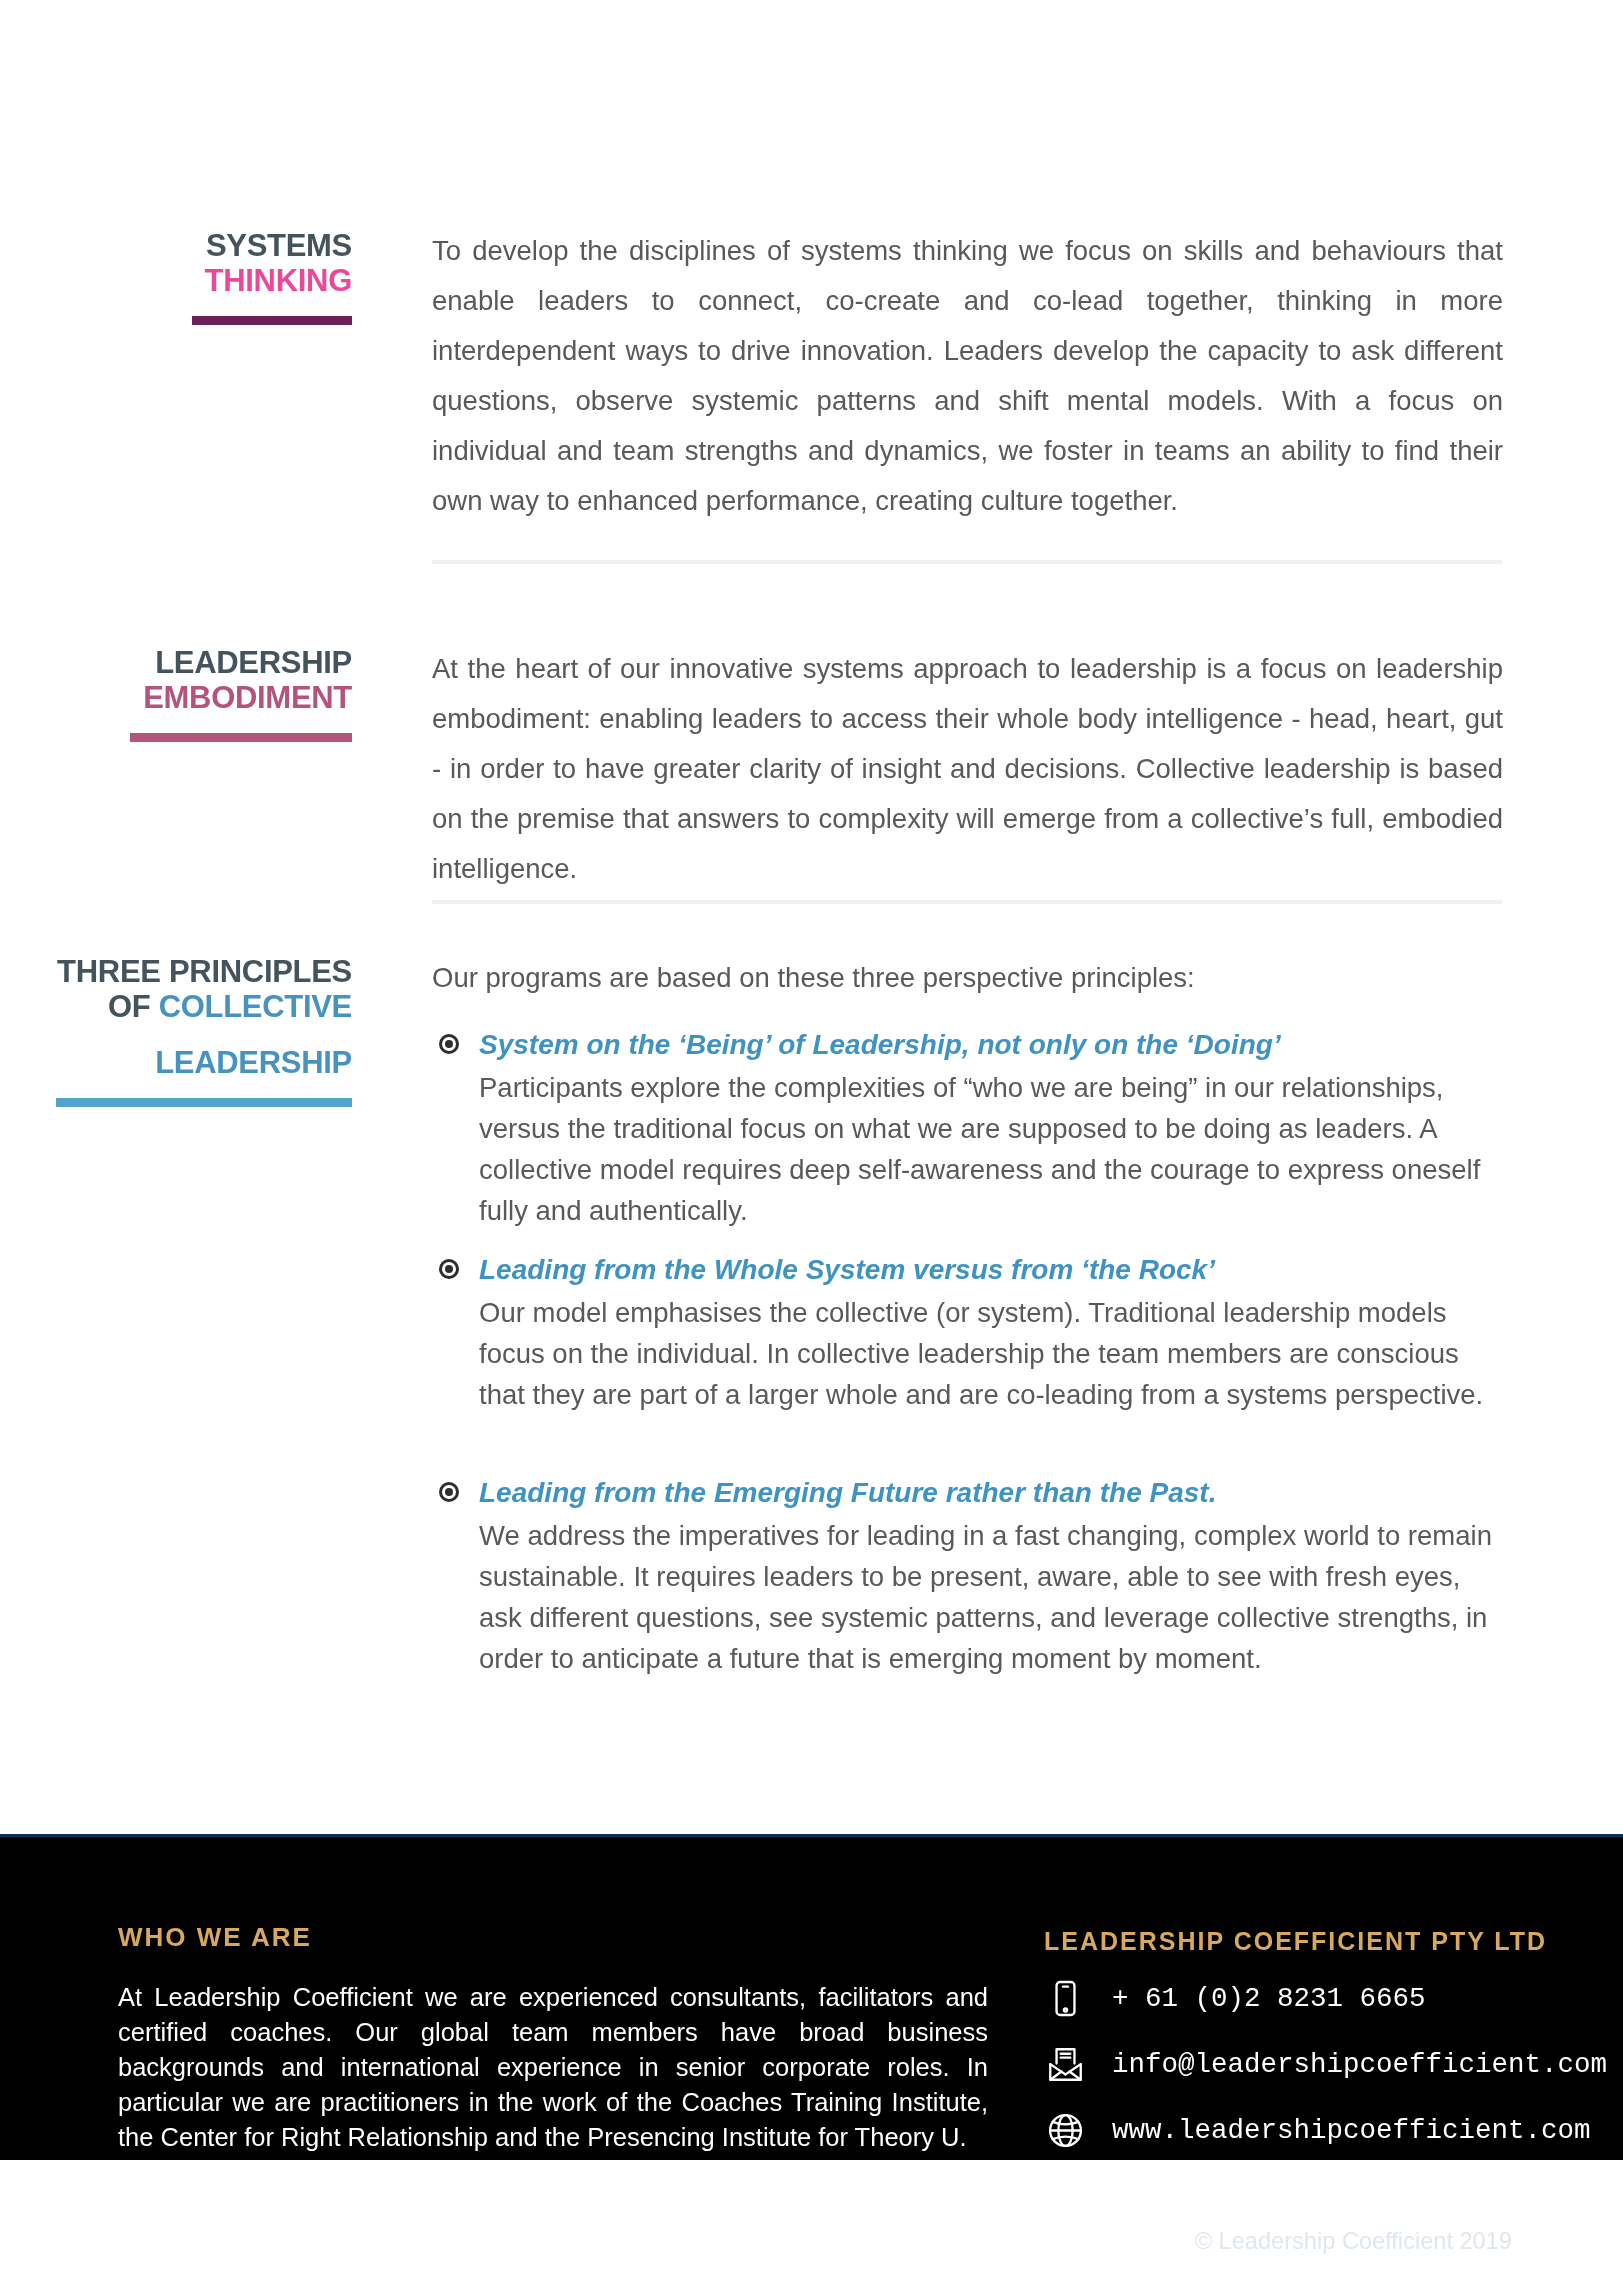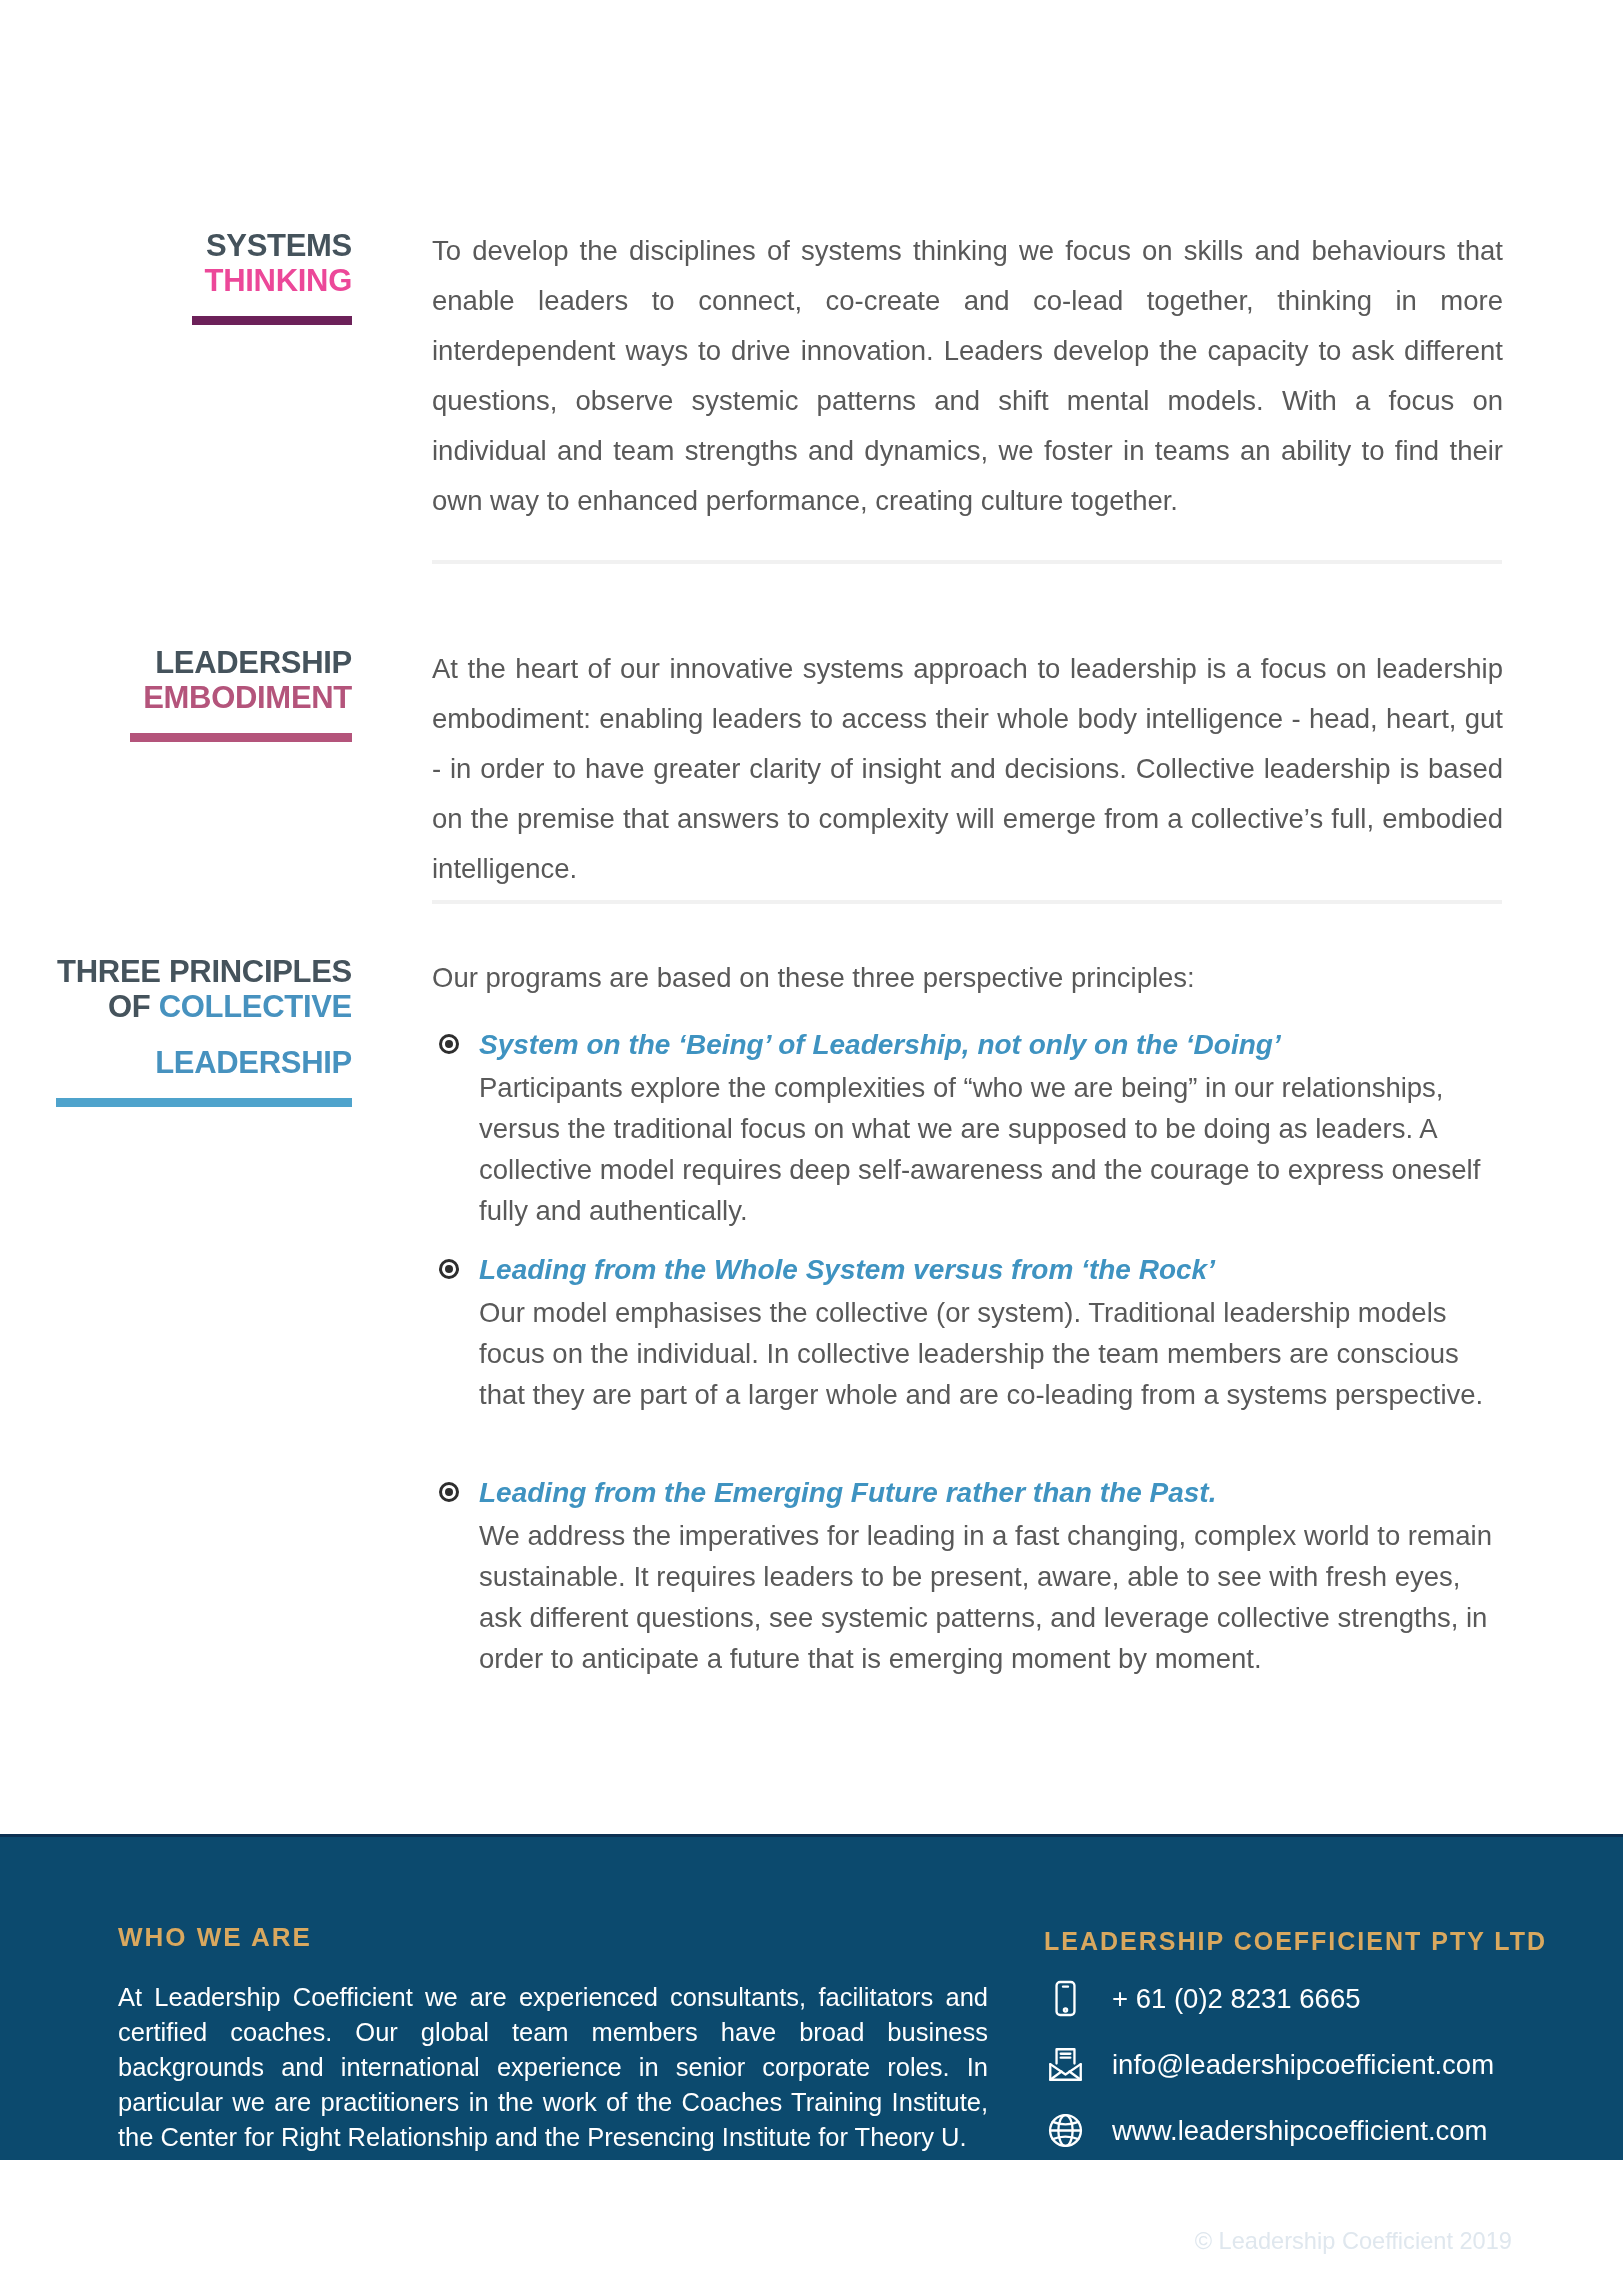--- a/index.html
+++ b/index.html
@@ -36,38 +36,38 @@
     background:#2e2e2e;border-radius:50%;
   }
   .bullet-title{
     font-size:28px;line-height:37px;font-weight:700;font-style:italic;color:#3f93c1;
     margin:0 0 3.9px 0;
   }
   .bullet-body{font-size:27.5px;line-height:41px;font-weight:300;color:#595959;}
   
   .footer{
     position:absolute;left:0;top:1834px;width:1623px;height:326px;
-    background:#0c4a6e;border-top:3.9px solid #0c3152;box-sizing:border-box;
+    background:#000000;border-top:3.9px solid #0c3152;box-sizing:border-box;
   }
   .f-heading{
     position:absolute;font-size:26px;font-weight:700;letter-spacing:2px;color:#d9a85f;margin:0;
   }
   .f-who-heading{left:118px;top:85px;}
   .f-company-heading{left:1044px;top:90px;font-size:25px;}
   .f-para{
     position:absolute;left:118px;top:143px;width:870px;margin:0;
     font-size:25.5px;line-height:35px;font-weight:300;color:#ffffff;text-align:justify;
   }
   .contact-row{position:absolute;left:1044px;height:63px;display:flex;align-items:center;}
   .contact-phone{top:130px;}
   .contact-mail{top:196px;}
   .contact-web{top:262px;}
   .cicon{width:43px;height:43px;margin-right:25px;flex:0 0 auto;display:block;}
   .cicon svg{width:43px;height:43px;display:block;}
-  .cval{font-size:27.5px;font-weight:300;color:#ffffff;white-space:nowrap;}
+  .cval{font-size:27.5px;font-weight:300;color:#ffffff;white-space:nowrap;font-family:Liberation Mono, monospace;}
   .f-rule{position:absolute;left:97px;top:370px;width:1421px;height:5.9px;background:#ffffff;}
   .f-copyright{
     position:absolute;right:111px;top:391px;width:589px;text-align:right;
     font-size:23.6px;font-weight:300;color:#dfe7ee;
   }
 </style>
 </head>
 <body>
 
 <div class="page">

